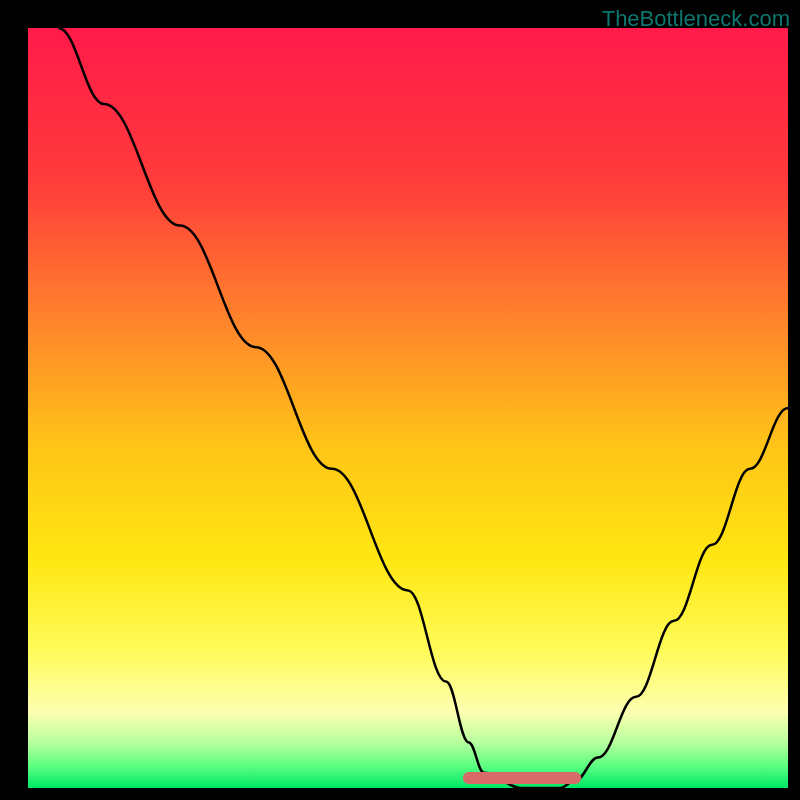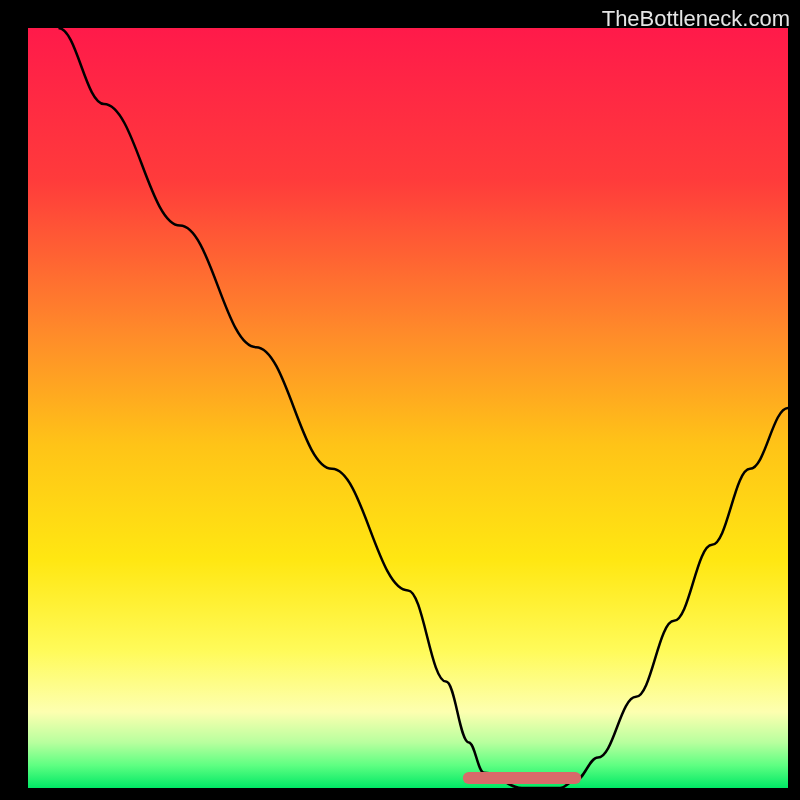--- a/index.html
+++ b/index.html
@@ -1,17 +1,17 @@
 <!DOCTYPE html>
 <html><head>
 <meta charset="utf-8">
 <style>
   * { margin: 0; padding: 0; box-sizing: border-box; }
   body { width: 800px; height: 800px; background: #000; position: relative; font-family: Arial, sans-serif; }
-  .watermark { position: absolute; top: 6px; right: 10px; color: #e5e5e5; font-size: 22px; font-weight: 400; z-index: 10; }
+  .watermark { position: absolute; top: 6px; right: 10px; color: #0f766e; font-size: 22px; font-weight: 400; z-index: 10; }
   .chart-wrap { position: absolute; left: 28px; top: 28px; width: 760px; height: 760px; background: #000; }
   .gradient { position: absolute; left: 0; top: 0; width: 760px; height: 760px; }
   svg.curve { position: absolute; left: 0; top: 0; width: 760px; height: 760px; }
 </style>
 </head>
 <body>
 
 <div class="watermark">TheBottleneck.com</div>
 
 <div class="chart-wrap">

